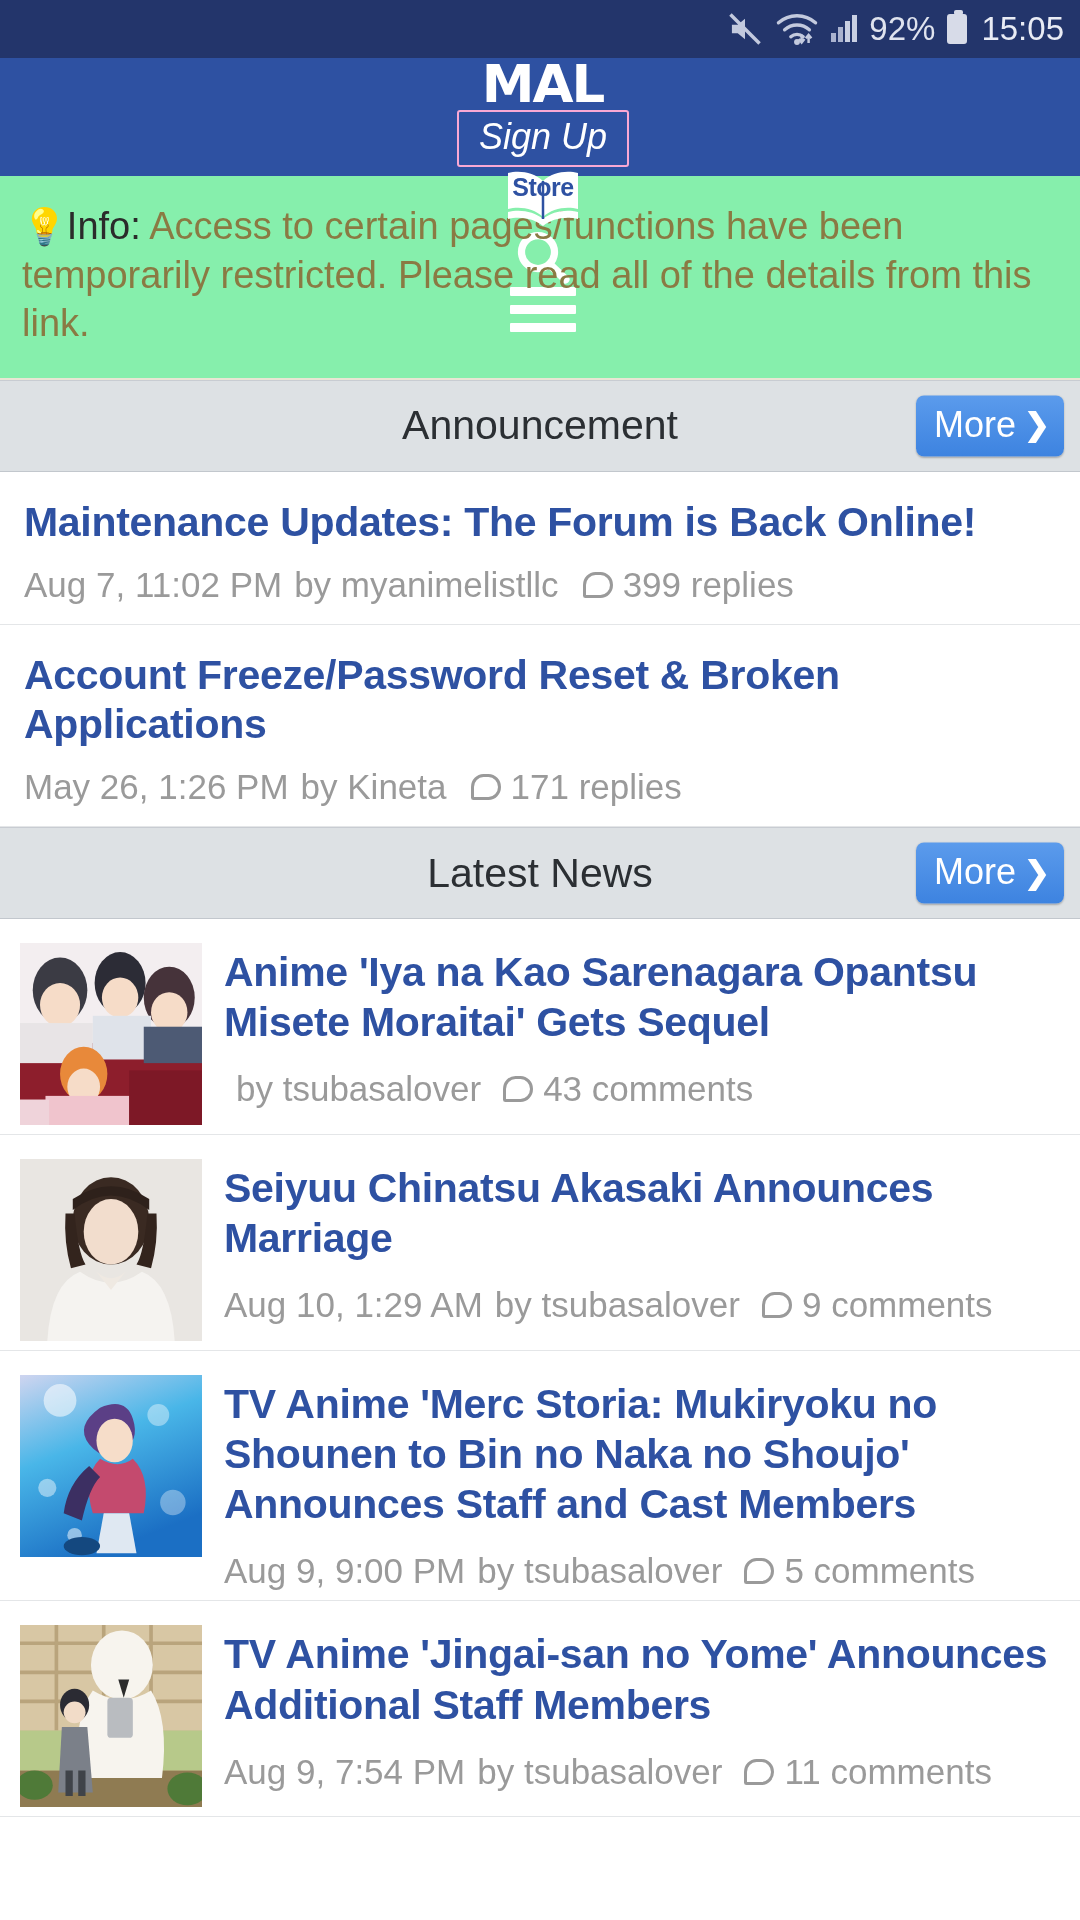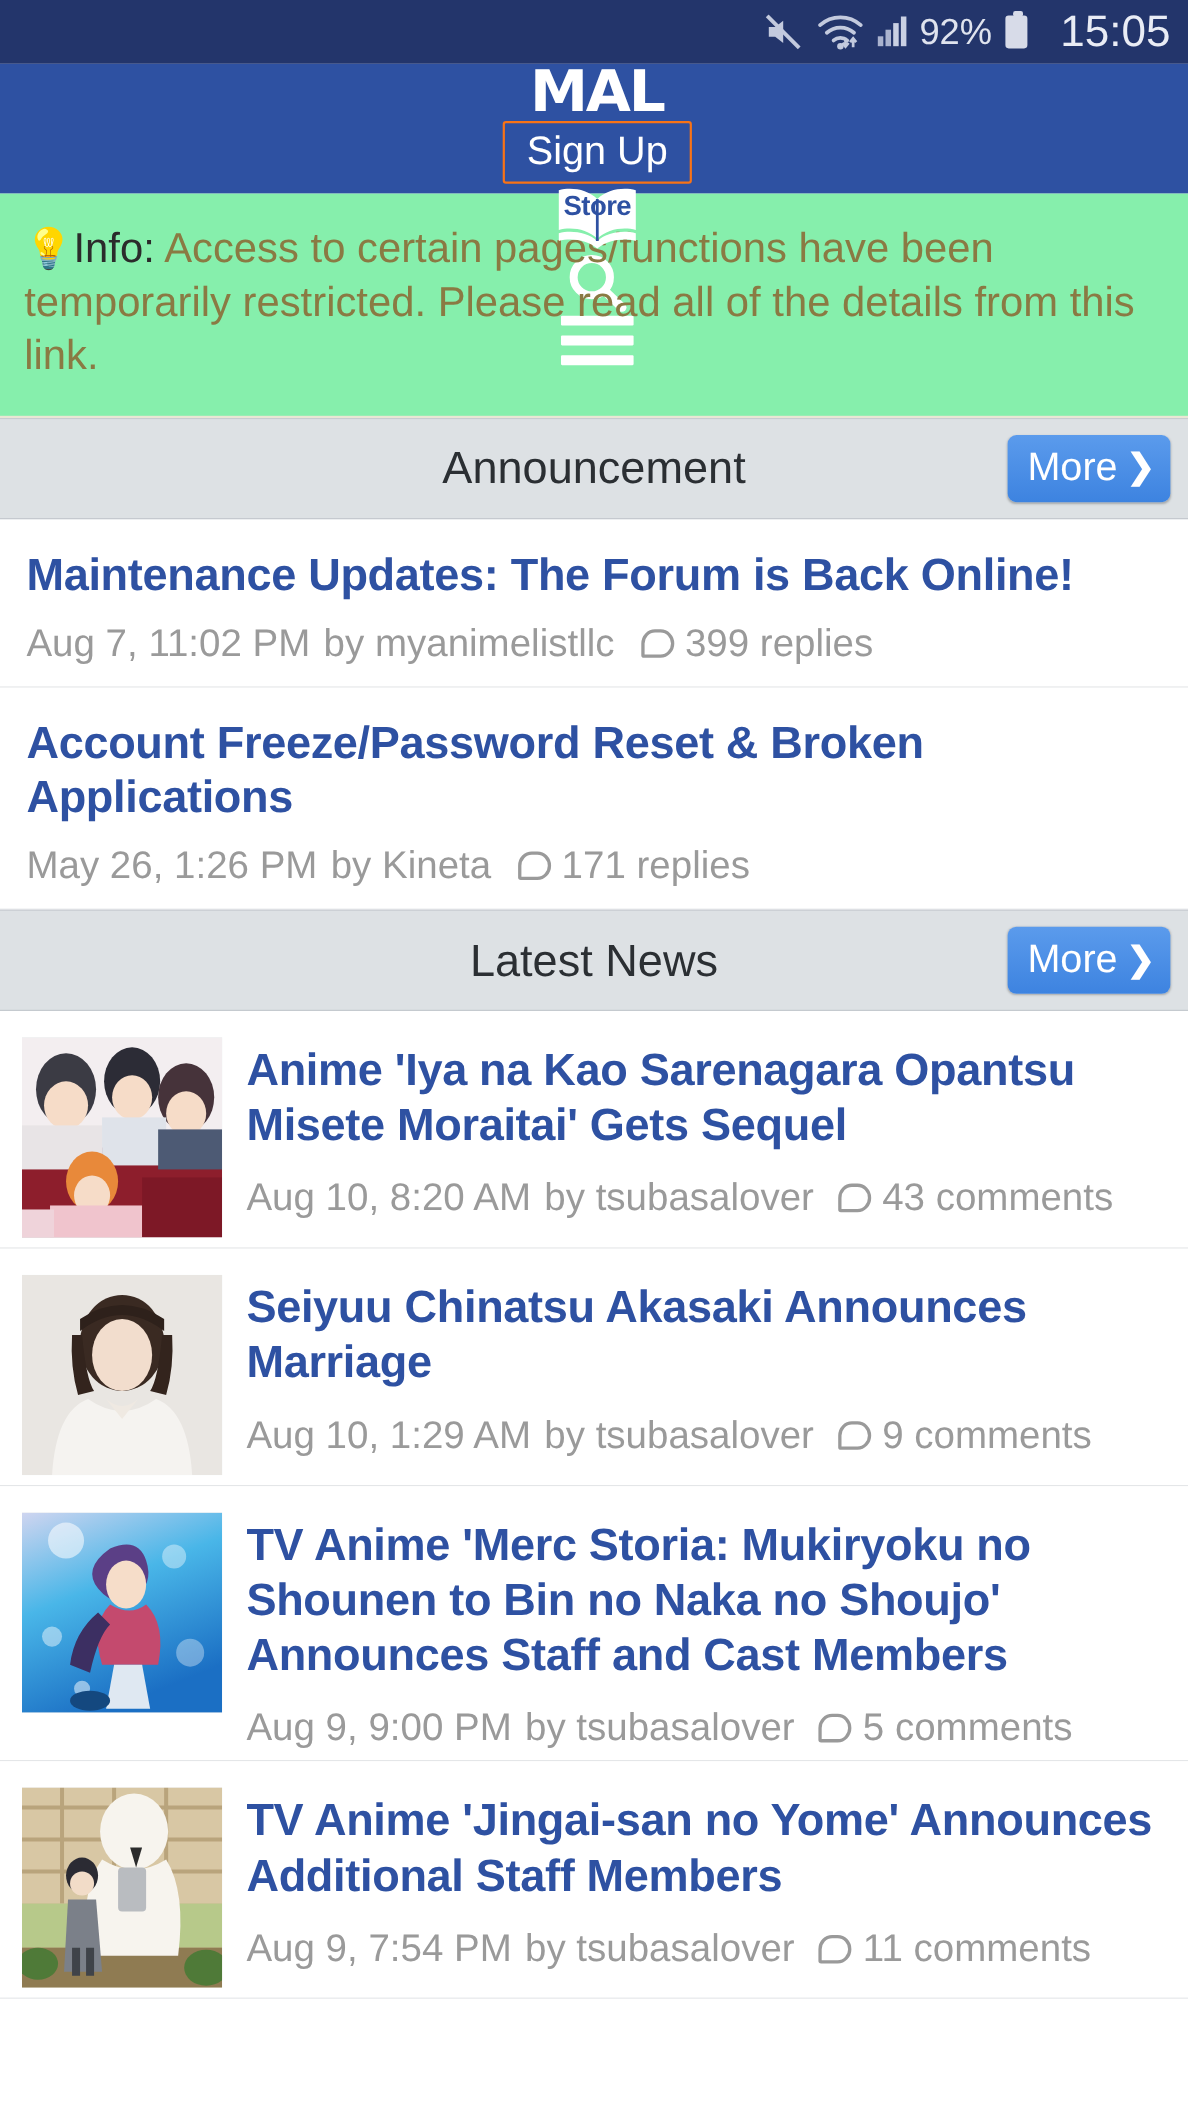--- a/index.html
+++ b/index.html
@@ -11,21 +11,21 @@
   }
 
   
   .statusbar{
     height:58px; background:#23356b; color:#e8eaf2;
     display:flex; align-items:center; justify-content:flex-end;
     padding:0 16px; gap:12px;
   }
   .sb-icon{ display:flex; align-items:center; }
   .sb-text{ font-size:33px; letter-spacing:0px; color:#dfe3ee; font-weight:400; }
-  .sb-time{ font-size:40px; color:#e9ecf5; margin-left:18px; }
+  .sb-time{ font-size:33px; color:#e9ecf5; margin-left:2px; }
 
   
   .signal{ display:flex; align-items:flex-end; gap:2px; height:26px; }
   .signal i{ display:block; width:5px; background:#aab3cf; }
   .signal i:nth-child(1){ height:9px; }
   .signal i:nth-child(2){ height:15px; }
   .signal i:nth-child(3){ height:21px; background:#c9d0e3;}
   .signal i:nth-child(4){ height:27px; background:#c9d0e3;}
 
   .battery{
@@ -42,23 +42,23 @@
     height:118px; background:#2e51a2;
     display:flex; align-items:center; padding:0 18px 0 24px;flex-direction:column;
   }
   .logo{
     font-size:52px; font-weight:bold; color:#ffffff; letter-spacing:-2px;
     font-family:"DejaVu Sans", sans-serif; line-height:1;
     transform:scaleX(1.02);
   }
   .hdr-spacer{ flex:1; }
   .signup-btn{
-    border:2px solid #f97316; color:#ffffff; background:transparent;
+    border:2px solid #f9a8d4; color:#ffffff; background:transparent;
     font-size:36px; padding:7px 20px 10px; border-radius:3px;
-    font-family:"Liberation Sans", sans-serif; line-height:1;
+    font-family:"Liberation Sans", sans-serif; line-height:1;font-style:italic;
   }
   .divider{ width:2px; height:62px; background:#5c79bb; margin:0 18px; }
   .icon-btn{ display:flex; align-items:center; justify-content:flex-start; }
 
   .store-icon{ width:86px; height:60px; position:relative; }
   .store-label{
     position:absolute; top:6px; left:0; width:100%; text-align:center;
     color:#2e51a2; font-size:25px; font-weight:bold; z-index:3;
     font-family:"Liberation Sans", sans-serif; letter-spacing:-0.5px;
   }
@@ -264,21 +264,20 @@
       <ellipse cx="35" cy="72" rx="13" ry="15" fill="#e8893a"></ellipse>
       <ellipse cx="35" cy="79" rx="9" ry="10" fill="#f6dcc8"></ellipse>
       <rect x="14" y="84" width="46" height="16" fill="#f0c4cd"></rect>
       <rect x="60" y="70" width="40" height="30" fill="#7d1826"></rect>
       <rect x="0" y="86" width="16" height="14" fill="#efd3da"></rect>
     </svg>
   </div>
   <div class="news-body">
     <div class="news-title">Anime 'Iya na Kao Sarenagara Opantsu Misete Moraitai' Gets Sequel</div>
     <div class="news-meta">
-      <span>Aug 10, 8:20 AM</span>
       <span style="width:12px"></span>
       <span>by tsubasalover</span>
       <span class="gap"></span>
       <span class="bubble"></span>
       <span>43 comments</span>
     </div>
   </div>
 </div>
 
 <div class="news-row">

